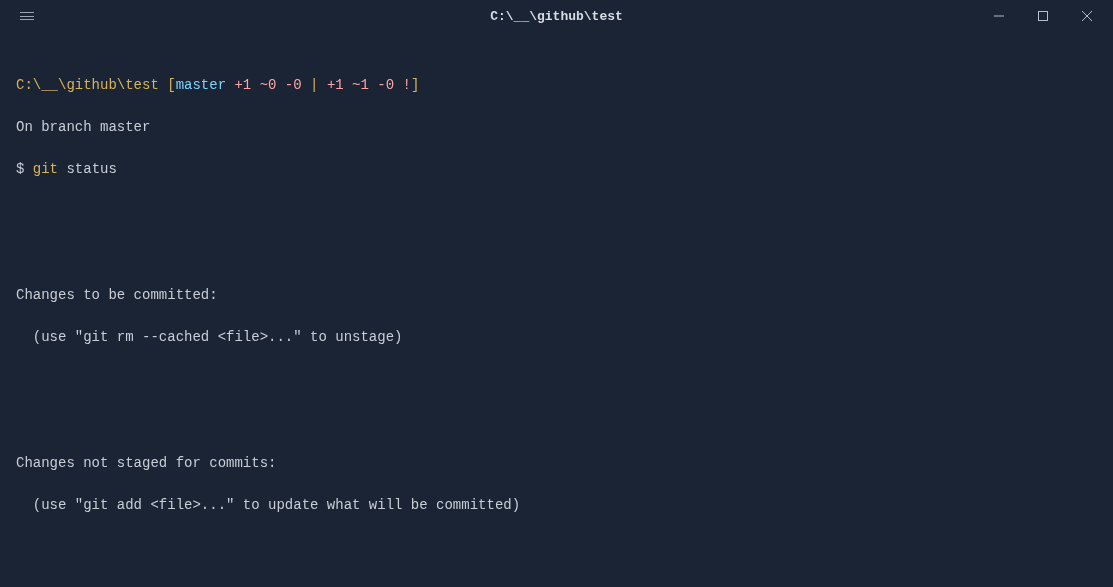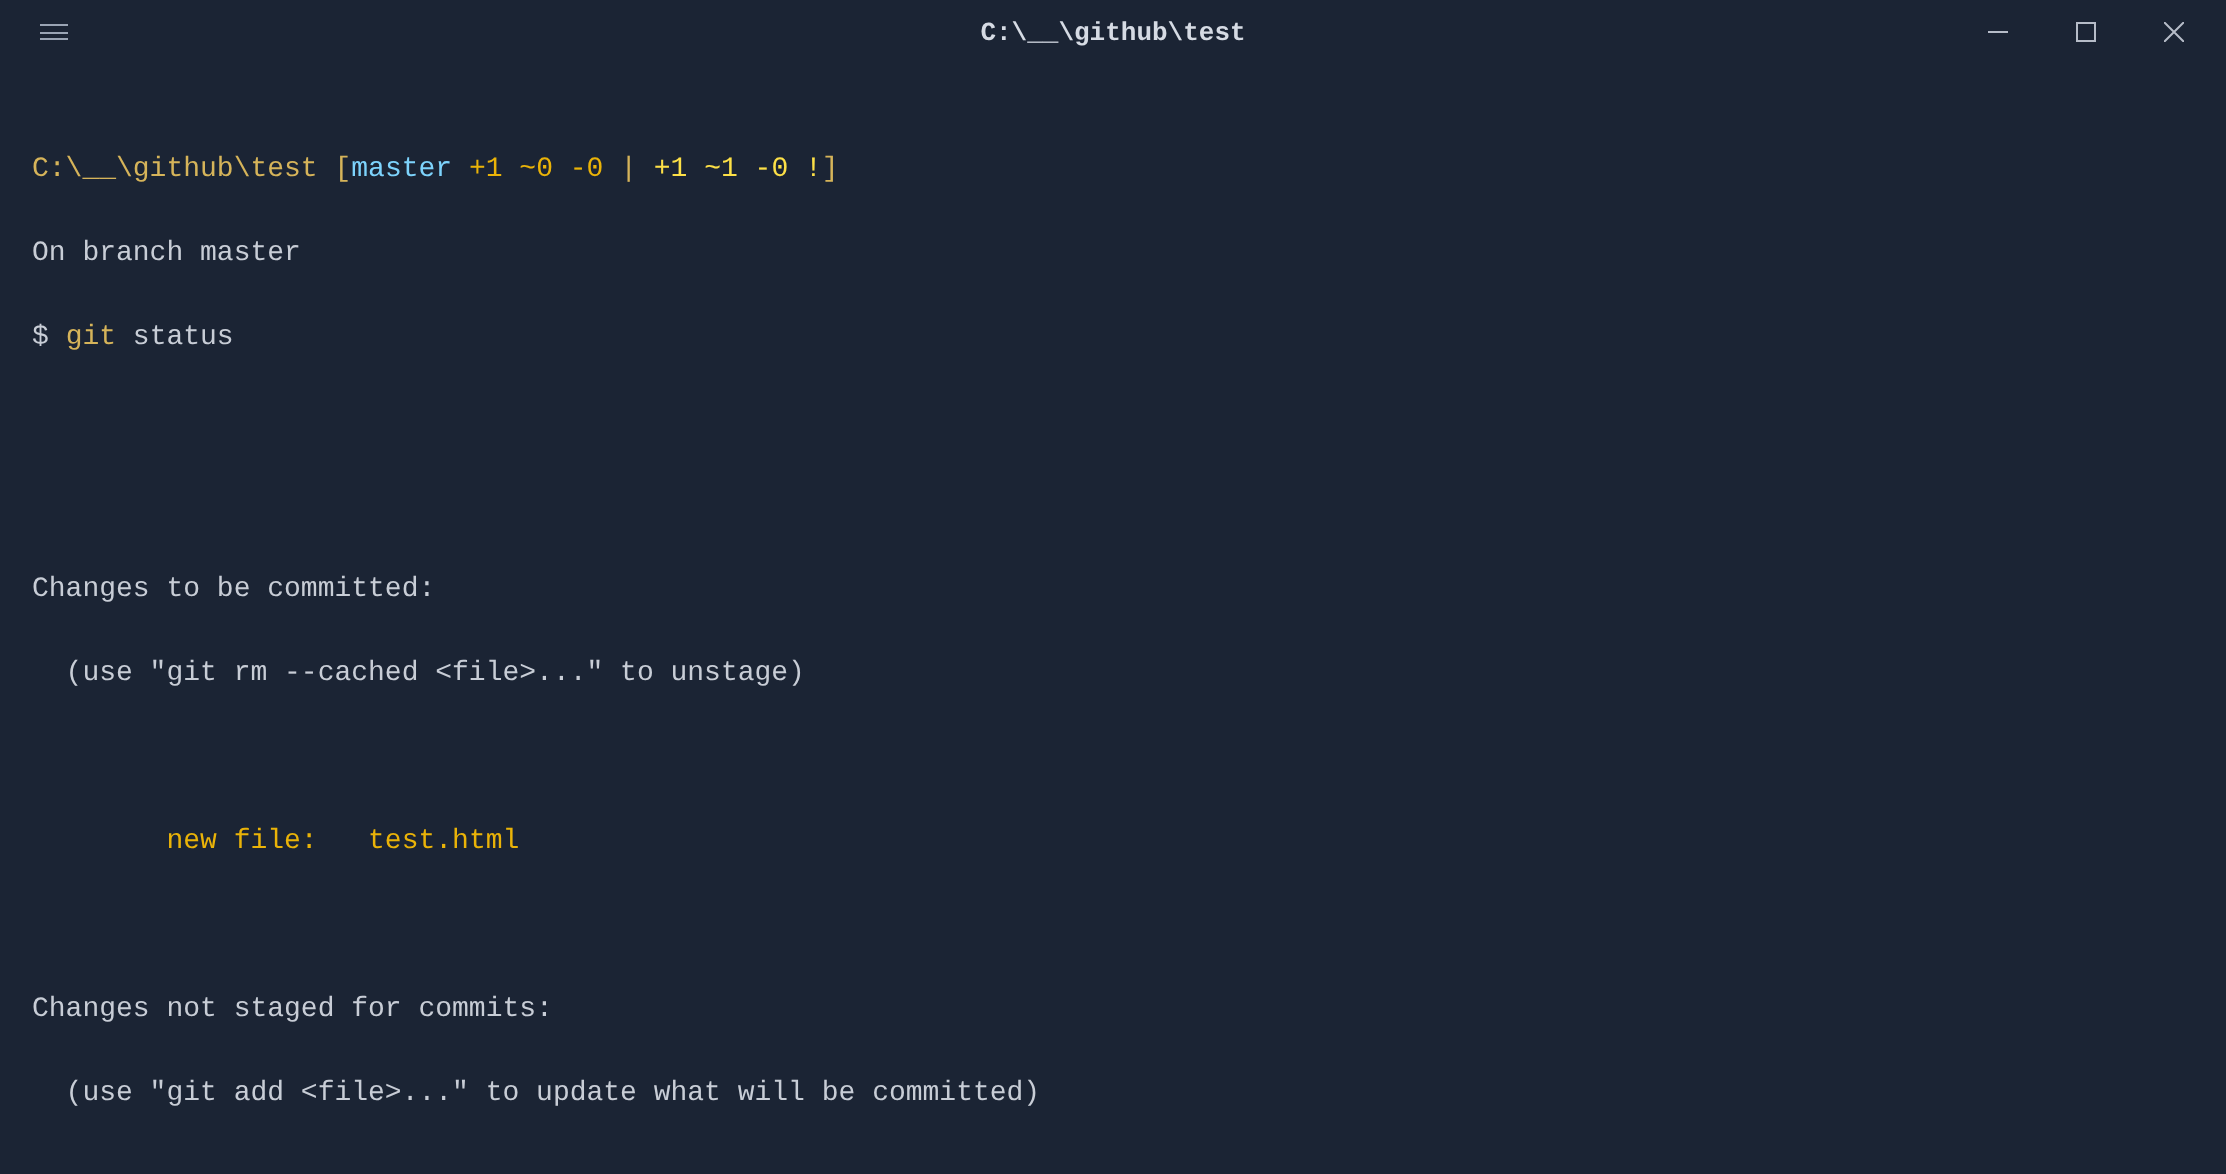--- a/index.html
+++ b/index.html
@@ -37,22 +37,22 @@
     .ctrl svg { stroke: #b6bcc8; stroke-width: 1; fill: none; }
     .terminal {
       padding: 18px 16px 0 16px;
       line-height: 14px;
       white-space: pre;
       font-size: 14px;
     }
     .line { min-height: 14px; }
     .yellow { color: #d6b45a; }
     .cyan   { color: #7dd3fc; }
-    .green  { color: #eab308; margin-top: 16px; }
-    .red    { color: #fde047; }
+    .green  { color: #fca5a5; margin-top: 16px; }
+    .red    { color: #fca5a5; }
     .white  { color: #c8cdd6; }
     @keyframes blink { 50% { opacity: 0; } }
   </style>
 </head>
 <body>
 
 <div class="titlebar">
   <div class="titlebar-left">
     <div class="hamburger">
       <span></span>
@@ -82,21 +82,20 @@
 
 <div class="terminal">
   <div class="line"><span class="yellow">C:\__\github\test</span><span class="yellow"> [</span><span class="cyan">master</span><span class="green"> +1 ~0 -0 </span><span class="yellow">|</span><span class="red"> +1 ~1 -0 !</span><span class="yellow">]</span></div>
   <div class="line white">On branch master</div>
   <div class="line"><span class="white">$ </span><span class="yellow">git </span><span class="white">status</span></div>
   <div class="line"></div>
   <div class="line"></div>
   <div class="line white">Changes to be committed:</div>
   <div class="line white">  (use "git rm --cached &lt;file&gt;..." to unstage)</div>
   <div class="line"></div>
-  <div class="line"><span class="green">        new file:   </span><span class="green">test.html</span></div>
   <div class="line"></div>
   <div class="line white">Changes not staged for commits:</div>
   <div class="line white">  (use "git add &lt;file&gt;..." to update what will be committed)</div>
   
   
   
   
   
   
   

